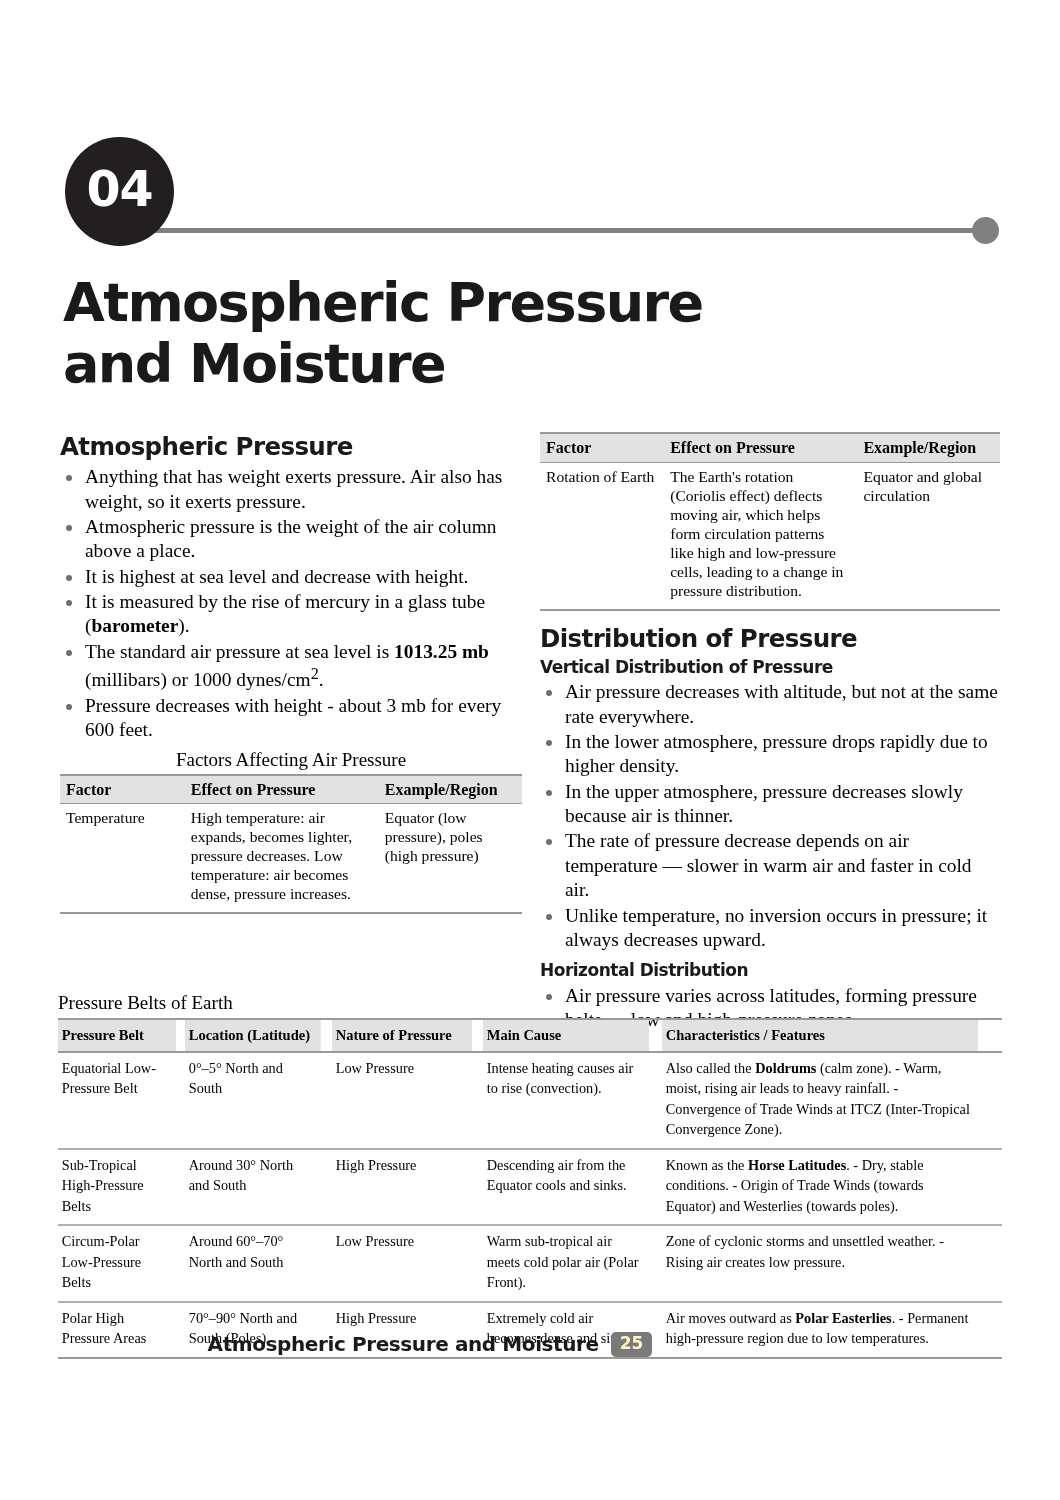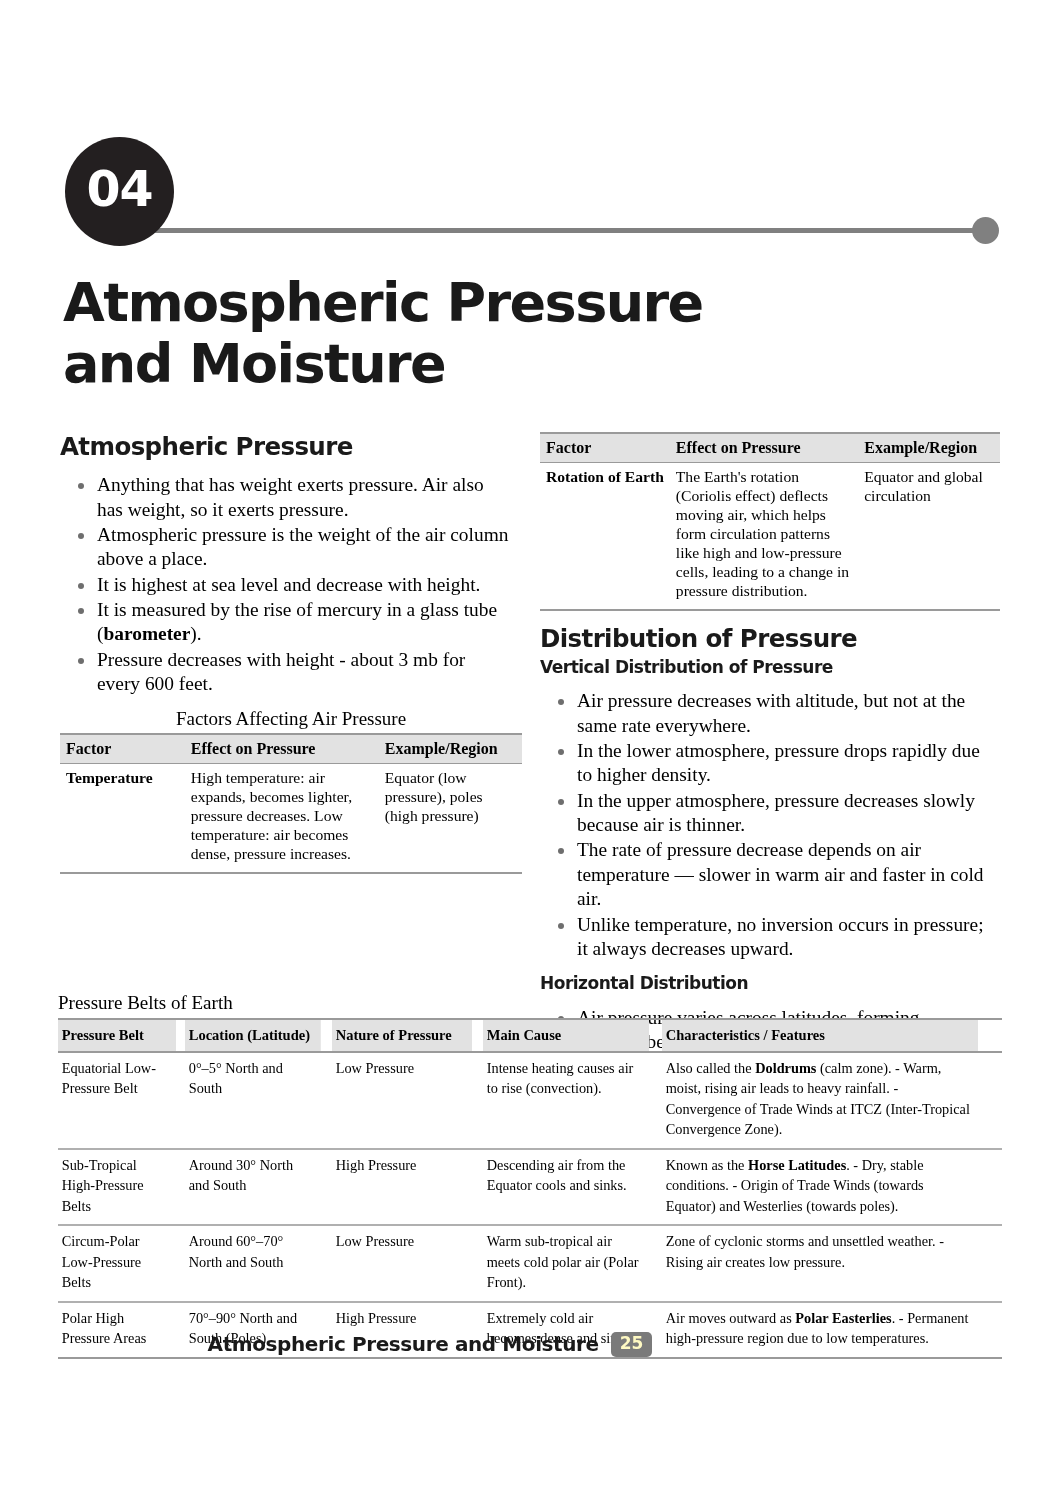--- a/index.html
+++ b/index.html
@@ -103,21 +103,21 @@
     font-weight: bold;
     font-size: 17px;
     letter-spacing: -0.5px;
     margin: 2px 0 3px 0;
     color: #1a1a1a;
     line-height: 1.2;
   }
 
   ul.bullets {
     list-style: none;
-    margin: 12px;
+    margin: 0;
     padding: 0;
   }
   ul.bullets > li {
     position: relative;
     padding-left: 25px;
     font-size: 19.4px;
     line-height: 1.255;
     margin-bottom: 1px;
   }
   ul.bullets > li::before {
@@ -155,21 +155,21 @@
     margin-top: 43px;
   }
   table.mini tbody td {
     vertical-align: top;
     padding: 4px 6px 9px 6px;
     border-bottom: 2px solid #b5b5b5;
   }
   table.mini tbody tr:last-child td {
     border-bottom: 2px solid #9a9a9a;
   }
-  table.mini td.k { font-weight: bold; white-space: nowrap; }
+  table.mini td.k { font-weight: normal; white-space: nowrap; }
   .it { font-style: italic; }
 
   .mini-c1 { width: 27%; }
   .mini-c2 { width: 42%; }
   .mini-c3 { width: 31%; }
 
   
   .wide-wrap {
     position: absolute;
     left: 58px;
@@ -262,20 +262,23 @@
 <div class="col-left">
 
   <h2 class="sec">Atmospheric Pressure</h2>
 
   <ul class="bullets">
     <li>Anything that has weight exerts pressure. Air also has weight, so it exerts pressure.</li>
     <li>Atmospheric pressure is the weight of the air column above a place.</li>
     <li>It is highest at sea level and decrease with height.</li>
     <li>It is measured by the rise of mercury in a glass tube
       (<span class="b">barometer</span>).</li>
+    <li>The standard air pressure at sea level is
+      <span class="b">1013.25 mb</span>
+      (millibars) or 1000 dynes/cm<sup>2</sup>.</li>
     <li>Pressure decreases with height - about 3 mb for every 600 feet.</li>
   </ul>
 
   <div class="tbl-caption">Factors Affecting Air Pressure</div>
 
   <table class="mini">
     <thead>
       <tr>
         <th class="mini-c1">Factor</th>
         <th class="mini-c2">Effect on Pressure</th>

